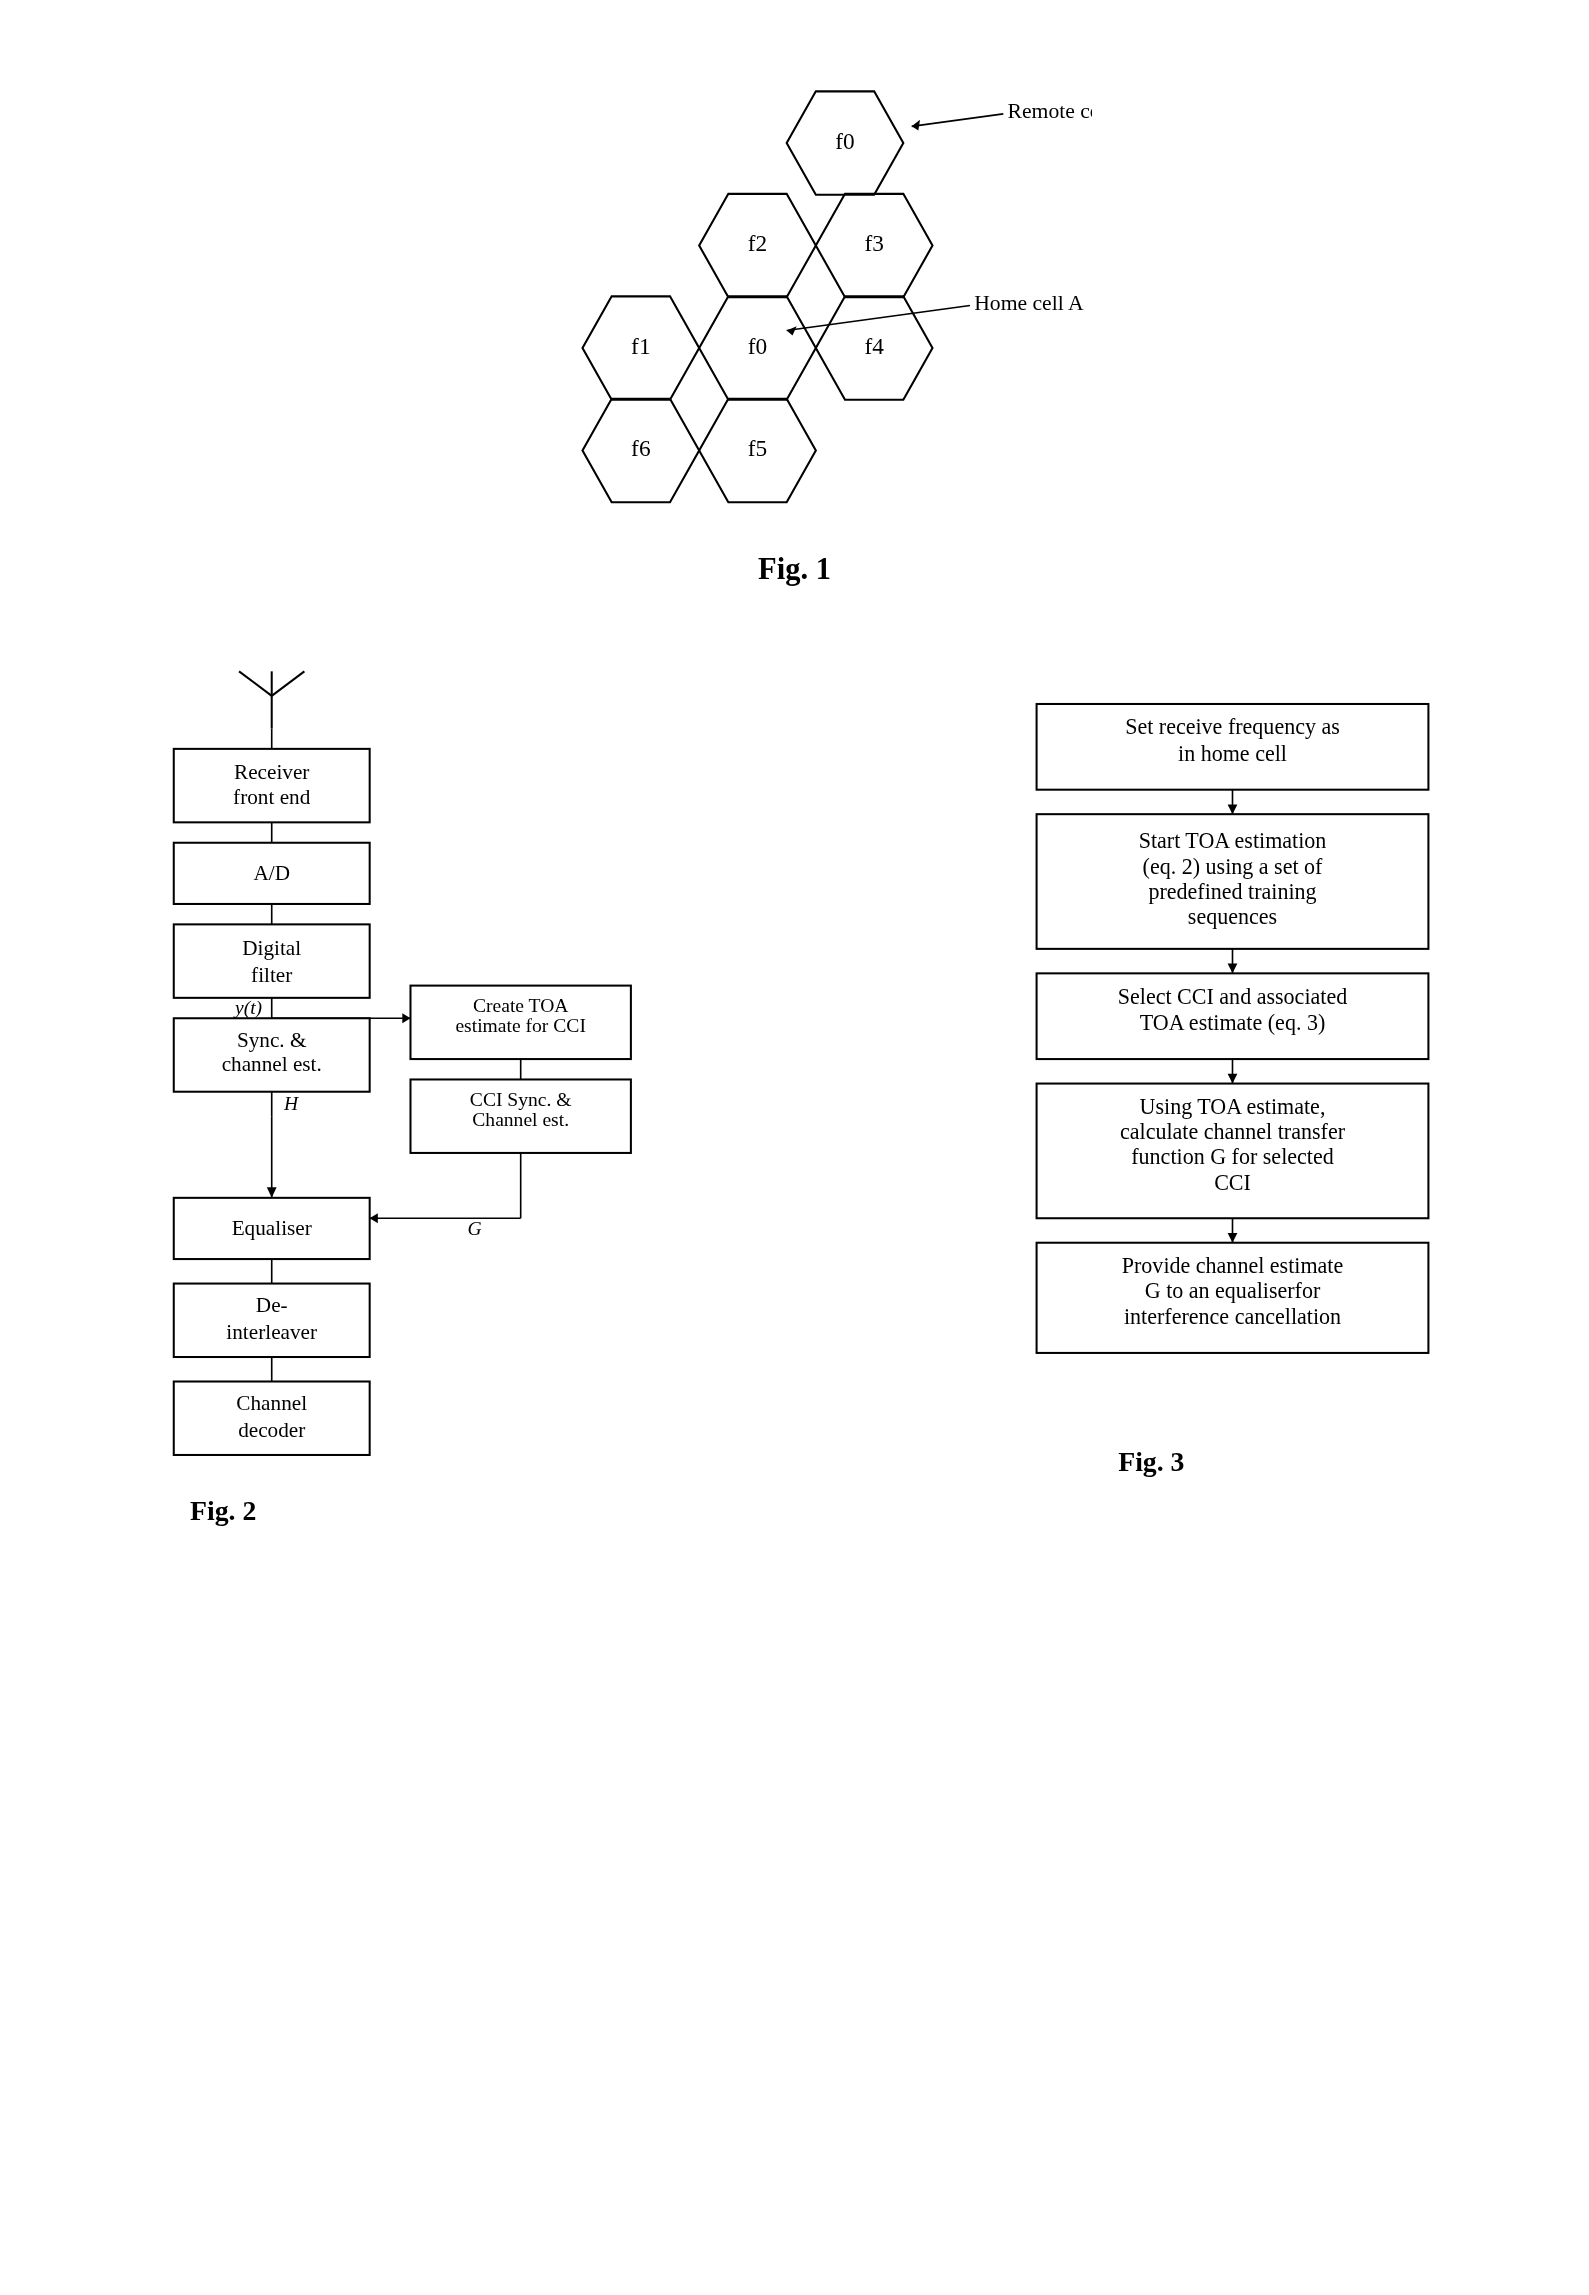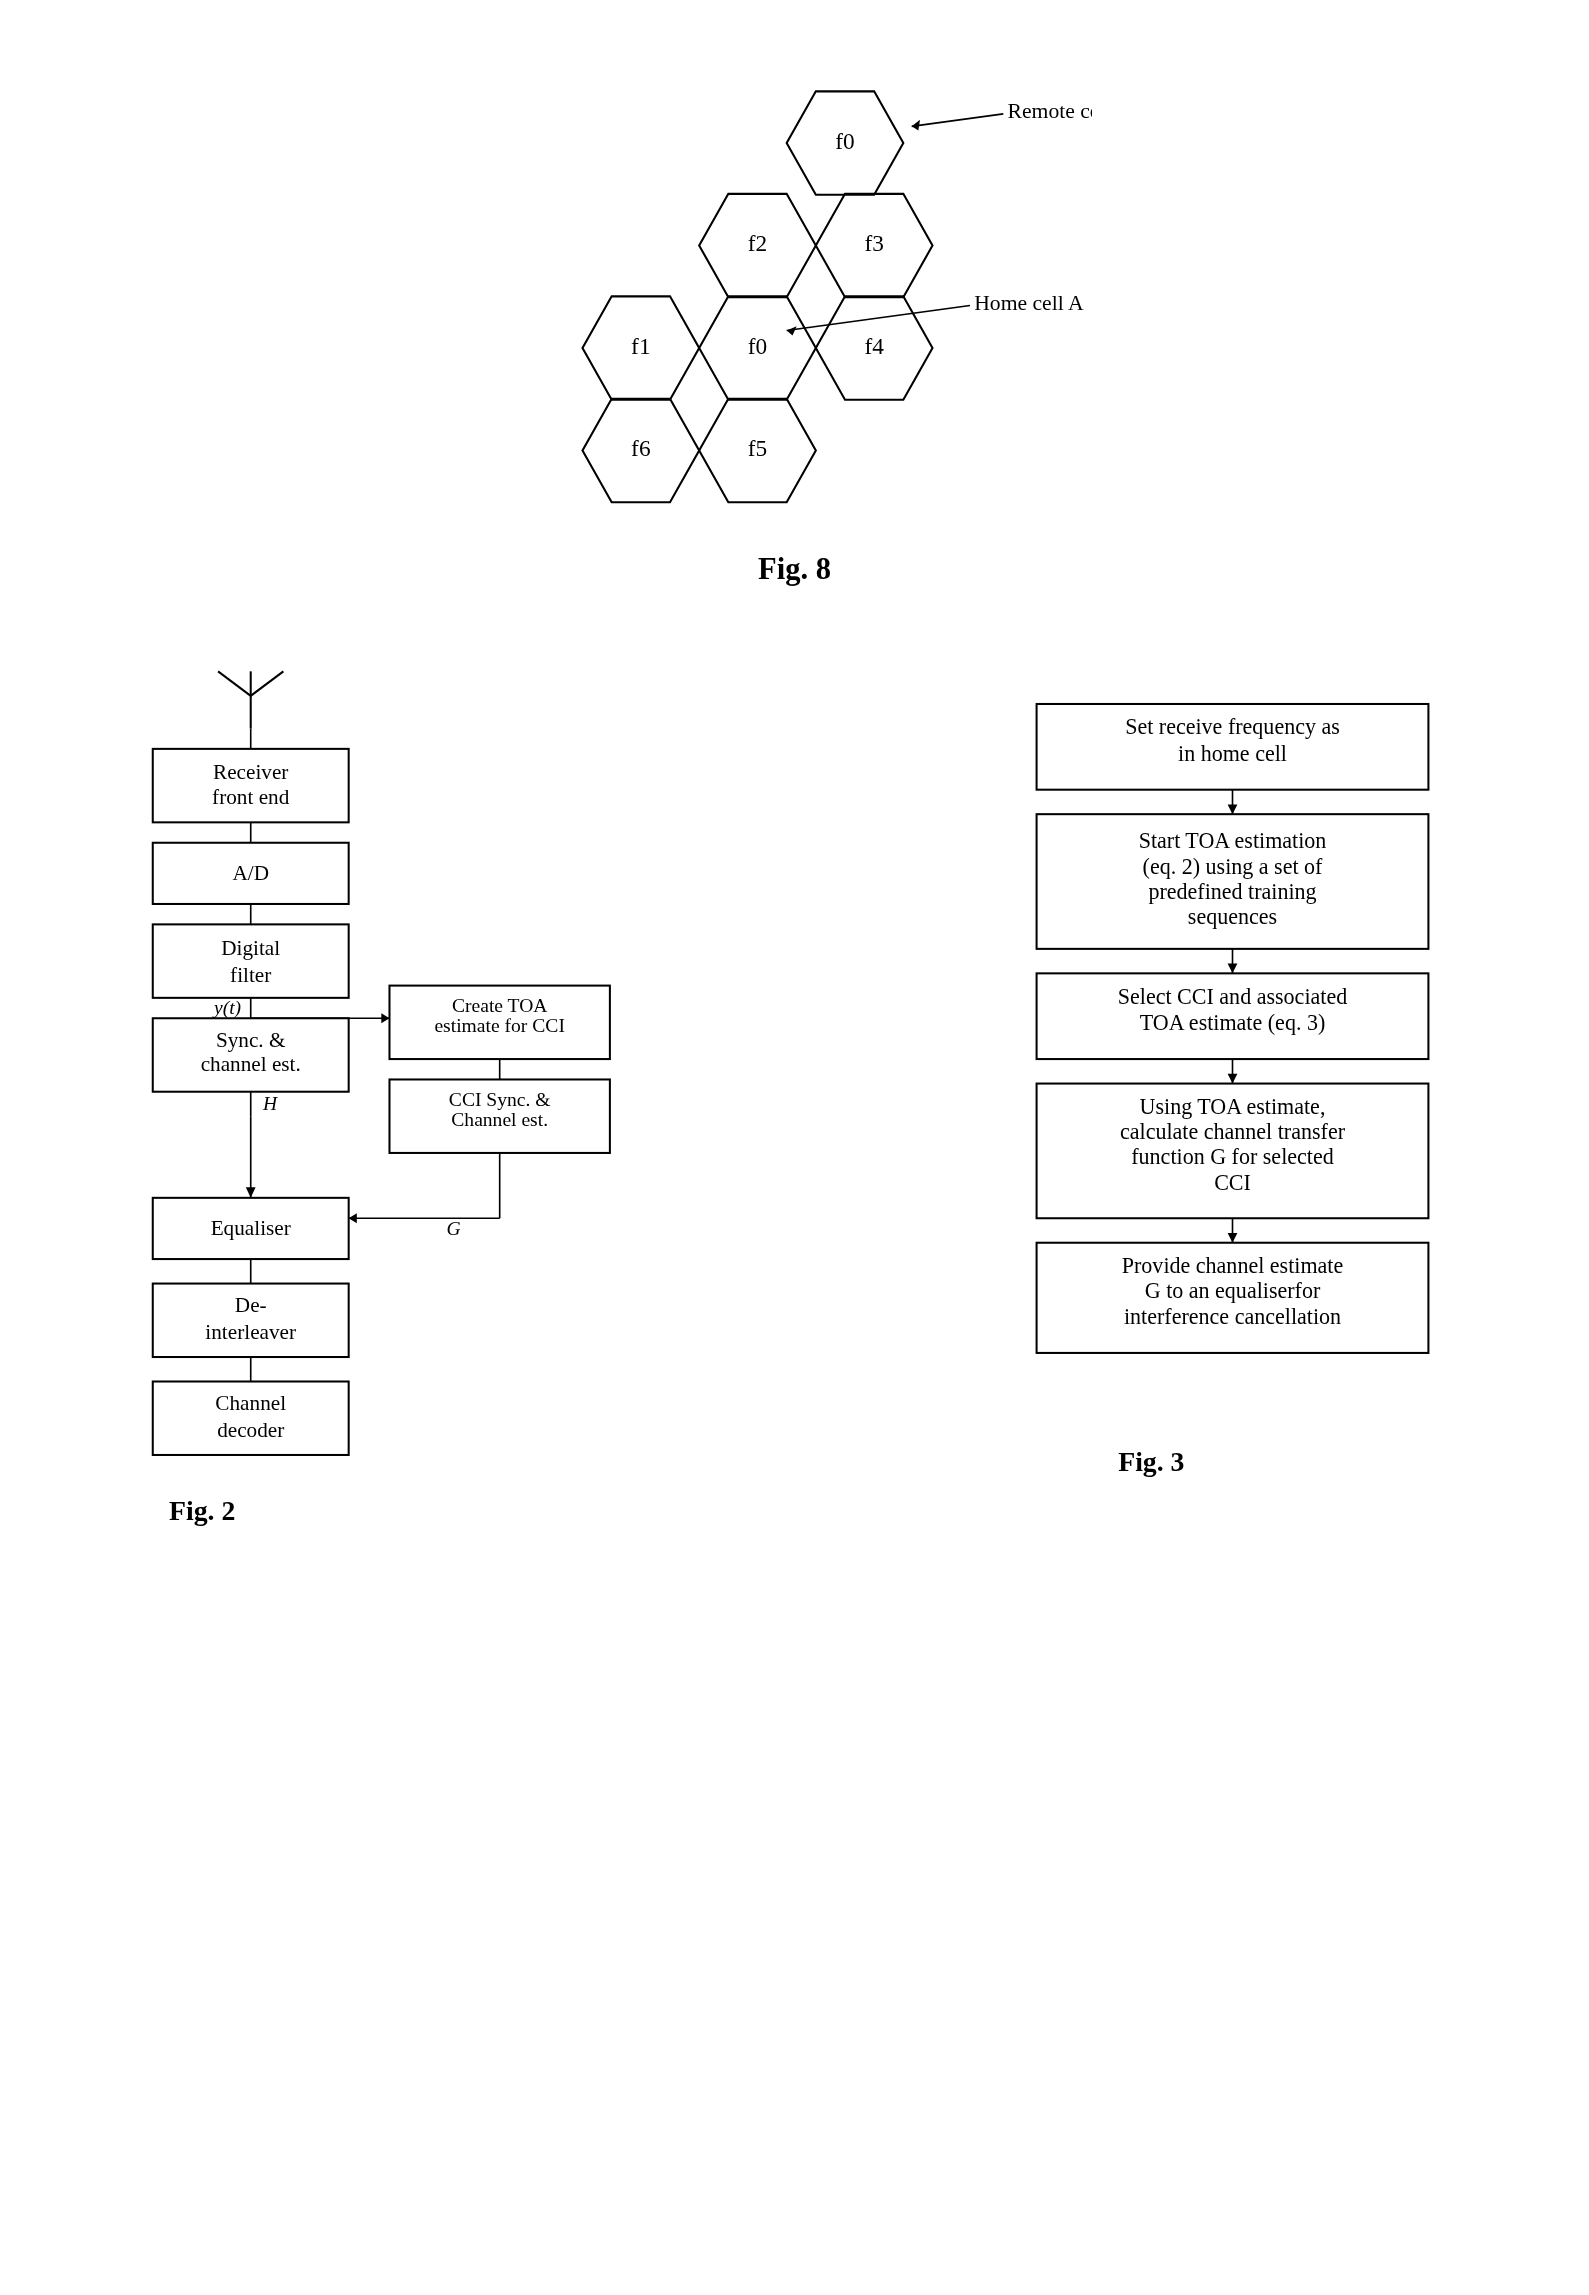--- a/index.html
+++ b/index.html
@@ -47,20 +47,21 @@
       flex-direction: row;
       justify-content: space-between;
       align-items: flex-start;
       width: 100%;
       gap: 34px;
     }
 
     .fig2-container {
       display: flex;
       flex-direction: column;
+      align-items: center;
       flex: 1;
       max-width: 636px;
     }
 
     .fig3-container {
       display: flex;
       flex-direction: column;
       align-items: flex-end;
       flex: 1;
       max-width: 636px;
@@ -117,21 +118,21 @@
 
       <line x1="490" y1="70" x2="600" y2="55" stroke="#000" stroke-width="2"></line>
       <polygon points="490,70 500,62 498,75" fill="#000"></polygon>
       <text x="605" y="60" font-size="26" font-family="Times New Roman">Remote cell B</text>
 
       <line x1="340" y1="315" x2="560" y2="285" stroke="#000" stroke-width="2"></line>
       <polygon points="340,315 352,310 347,321" fill="#000"></polygon>
       <text x="565" y="290" font-size="26" font-family="Times New Roman">Home cell A</text>
     </svg>
 
-    <div class="fig1-title">Fig. 8</div>
+    <div class="fig1-title">Fig. 1</div>
   </div>
 
   <div class="figures-row">
 
     <div class="fig2-container">
       <svg class="fig2-svg" viewBox="0 0 680 1350" width="577" height="1145">
 
         <line x1="200" y1="50" x2="200" y2="90" stroke="#000" stroke-width="2.5"></line>
         <line x1="200" y1="50" x2="160" y2="20" stroke="#000" stroke-width="2.5"></line>
         <line x1="200" y1="50" x2="240" y2="20" stroke="#000" stroke-width="2.5"></line>

